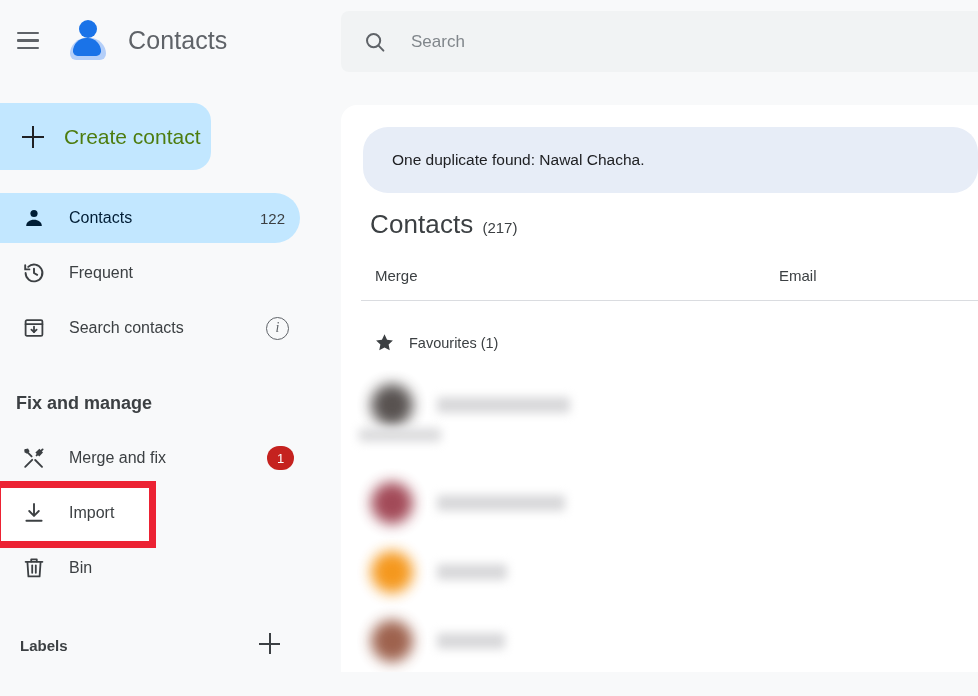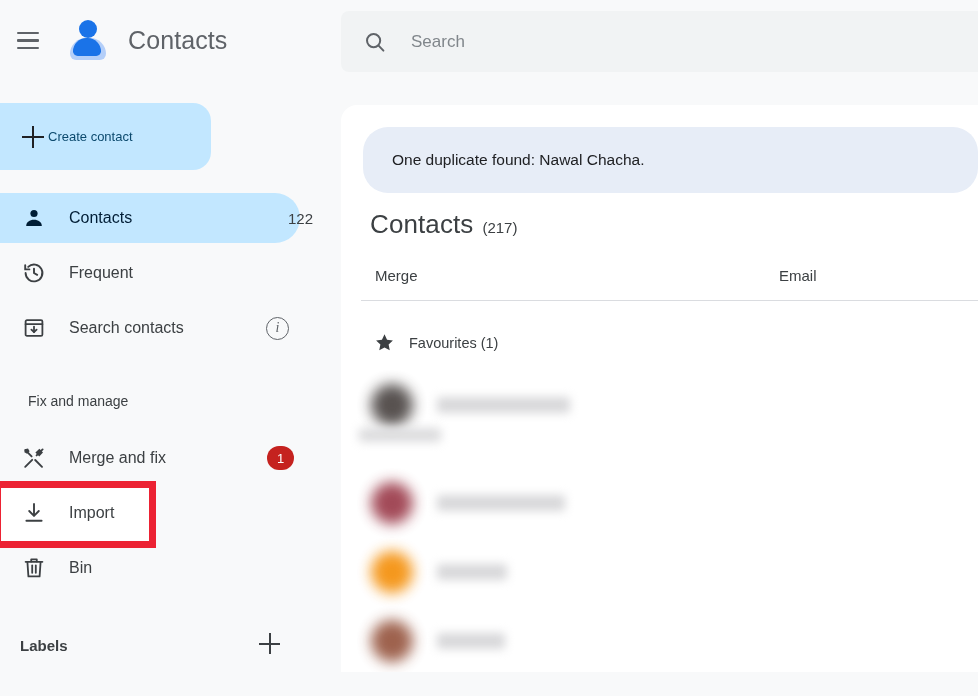--- a/index.html
+++ b/index.html
@@ -123,23 +123,23 @@
     position: absolute;
     background: #202124;
   }
   .create-btn .plus::before {
     left: 10px; top: 0; width: 2.2px; height: 22px;
   }
   .create-btn .plus::after {
     top: 10px; left: 0; height: 2.2px; width: 22px;
   }
   .create-btn .label {
-    margin-left: 4px;
-    font-size: 13px;
-    color: #0c4a6e;
+    margin-left: 20px;
+    font-size: 21px;
+    color: #4d7c0f;
     white-space: nowrap;
   }
 
   
   .nav {
     position: absolute;
     left: 0; top: 193px;
     width: 341px;
   }
 
@@ -178,21 +178,21 @@
     color: #3c4043;
     white-space: nowrap;
   }
   .nav-item.active .nav-label { color: #001d35; font-weight: 500; }
   .nav-item.active .nav-icon { color: #001d35; }
 
   .nav-count {
     position: relative;
     z-index: 2;
     margin-left: auto;
-    margin-right: 28px;
+    margin-right: 56px;
     font-size: 15px;
     color: #3c4043;
   }
 
   .nav-info {
     position: relative;
     z-index: 2;
     margin-left: auto;
     margin-right: 52px;
     width: 23px; height: 23px;
@@ -220,23 +220,23 @@
     border-radius: 13px;
     font-size: 13px;
     font-weight: 500;
     display: flex;
     align-items: center;
     justify-content: center;
   }
 
   .section-label {
     position: absolute;
-    left: 28px;
-    font-size: 14px;
-    font-weight: 400;
+    left: 16px;
+    font-size: 18px;
+    font-weight: 700;
     color: #3c4043;
     white-space: nowrap;
   }
 
   .labels-row {
     position: absolute;
     left: 0; top: 608px;
     width: 330px;
     height: 46px;
     display: flex;

